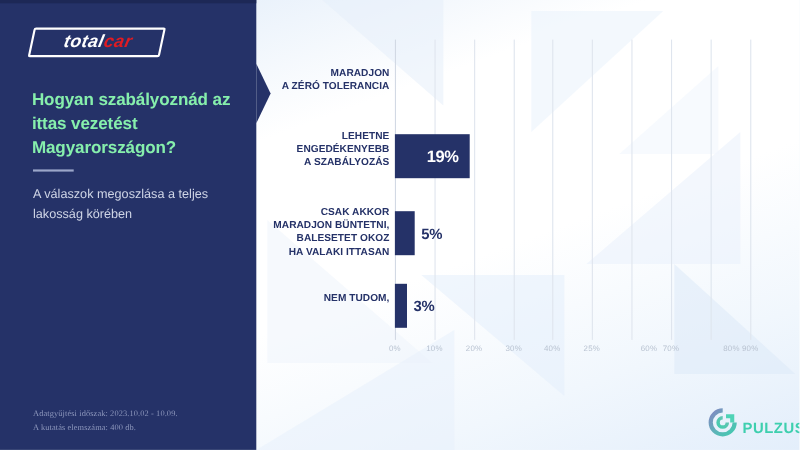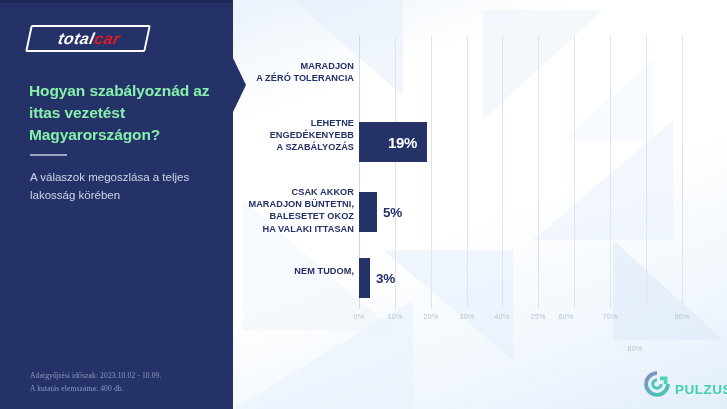--- a/index.html
+++ b/index.html
@@ -302,23 +302,23 @@
       <span class="bar-outer-label" style="left:143px;top:258px;">3%</span>
     </div>
 
     <div>
       <span class="tick" style="left:126px;">0%</span>
       <span class="tick" style="left:162px;">10%</span>
       <span class="tick" style="left:198px;">20%</span>
       <span class="tick" style="left:234px;">30%</span>
       <span class="tick" style="left:269px;">40%</span>
       <span class="tick" style="left:305px;">25%</span>
-      <span class="tick" style="left:333px;">60%</span>
+      <span class="tick" style="left:357px;">60%</span>
       <span class="tick" style="left:377px;">70%</span>
-      <span class="tick" style="left:402px;margin-top:32px;">80%</span>
+      <span class="tick" style="left:432px;">80%</span>
       <span class="tick" style="left:449px;">90%</span>
     </div>
 
     <div class="pulzus">
       <span>
         <svg width="32" height="32" viewBox="0 0 32 32">
           <defs>
             <linearGradient id="pg" x1="0" y1="0" x2="1" y2="1">
               <stop offset="0%" stop-color="#8a7fc4"></stop>
               <stop offset="55%" stop-color="#5bb6b8"></stop>

